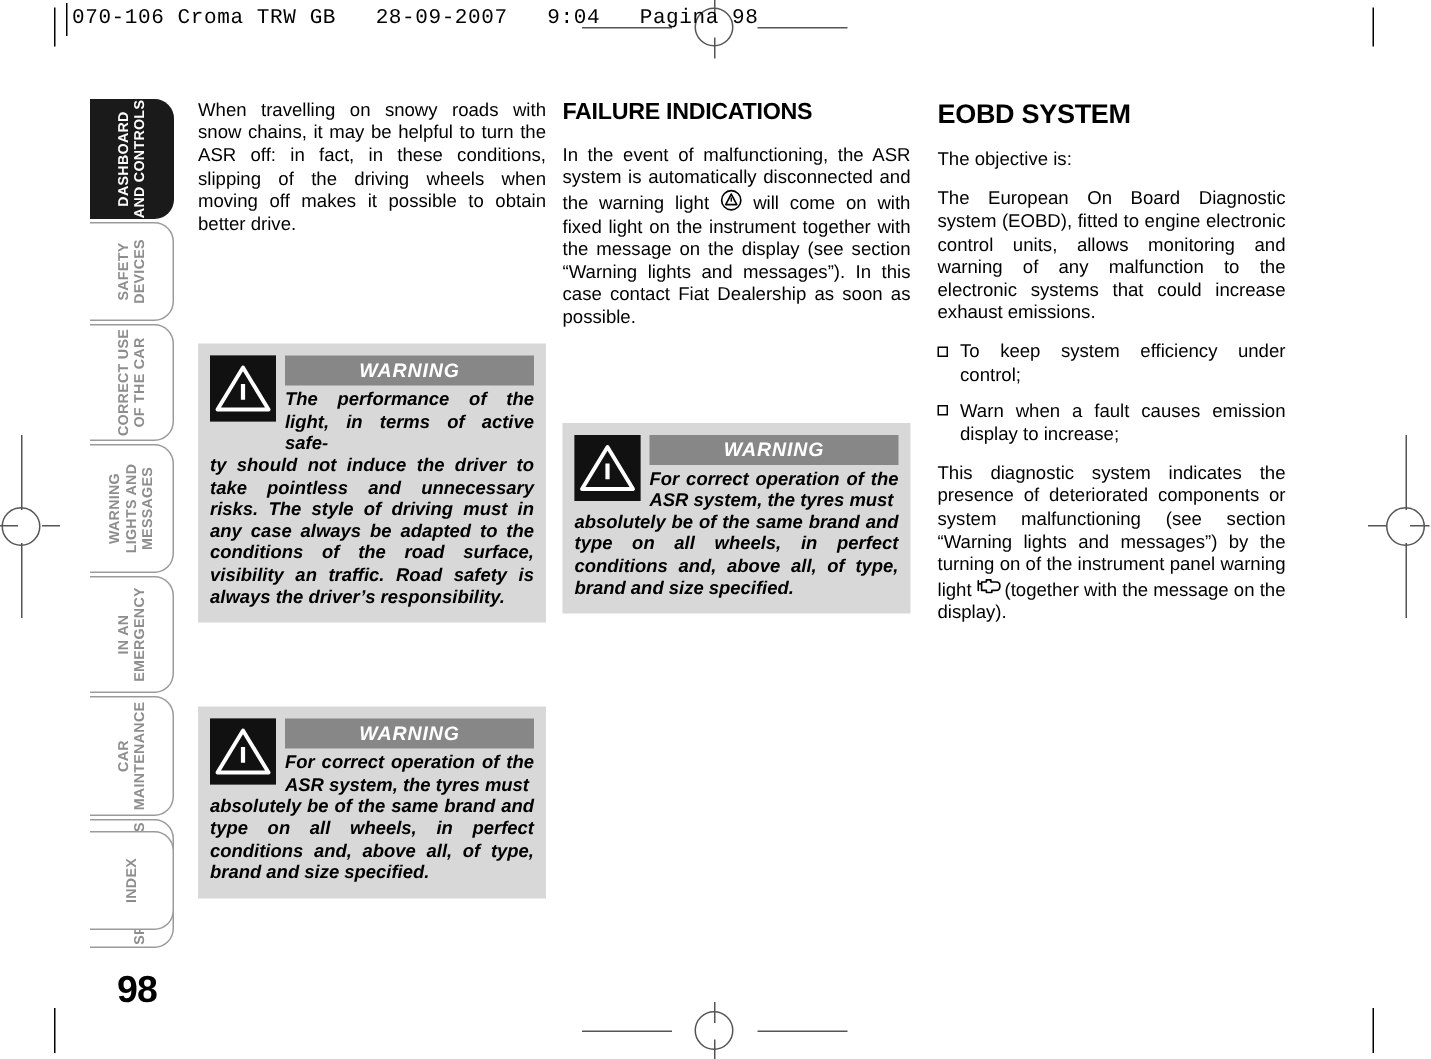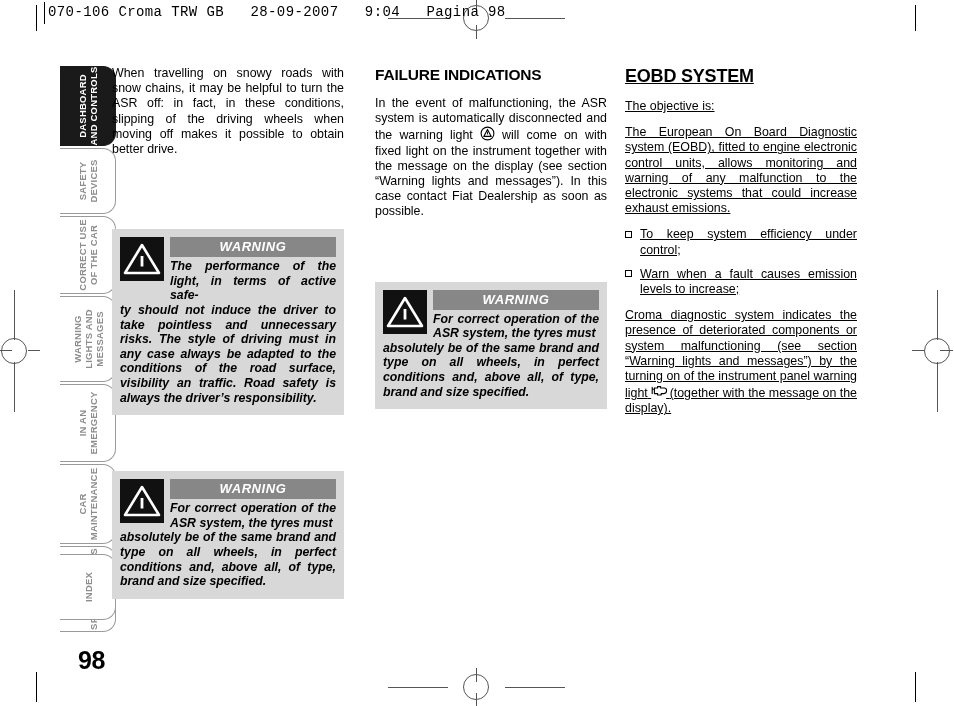--- a/index.html
+++ b/index.html
@@ -104,23 +104,23 @@
     letter-spacing: -0.5px;
   }
 
   
   .col {
     position: absolute;
     top: 66px;
     width: 232px;
     text-align: justify;
   }
-  #col-1 { left: 112px; }
+  #col-1 { left: 132px; }
   #col-2 { left: 375px; }
-  #col-3 { left: 625px; text-decoration: underline; }
+  #col-3 { left: 625px; }
 
   .section-title {
     font-size: 15.5px;
     font-weight: bold;
     letter-spacing: -0.2px;
     margin: 0 0 12px 0;
     text-align: left;
   }
   .section-title.big { font-size: 18px; }
 
@@ -388,26 +388,26 @@
 
   <p class="body">The European On Board Diagnostic system (EOBD), fitted to engine electronic control units, allows monitoring and warning of any malfunction to the electronic systems that could increase exhaust emissions.</p>
 
   <ul class="bullets">
     <li>
       <span class="sq"></span>
       <span>To keep system efficiency under control;</span>
     </li>
     <li>
       <span class="sq"></span>
-      <span>Warn when a fault causes emission levels to increase;</span>
+      <span>Warn when a fault causes emission display to increase;</span>
     </li>
   </ul>
 
   <p class="body">
-    <span>Croma diagnostic system indicates the presence of deteriorated components or system malfunctioning (see section “Warning lights and messages”) by the turning on of the instrument panel warning light</span>
+    <span>This diagnostic system indicates the presence of deteriorated components or system malfunctioning (see section “Warning lights and messages”) by the turning on of the instrument panel warning light</span>
     <span class="glyph">
       <svg width="17" height="14" viewBox="0 0 17 14">
         <path d="M3.2 5.2 L1.2 5.2 L1.2 3.2 M1.2 5.2 L1.2 9.6" fill="none" stroke="#000" stroke-width="1.1" stroke-linecap="round"></path>
         <path d="M3.4 4.0 L6.6 4.0 L6.6 2.6 L9.6 2.6 L9.6 4.0 L13.2 4.0
                  Q15.6 4.0 15.6 6.6 Q15.6 9.6 13.0 9.6 L10.2 9.6 L10.2 11.0
                  L6.6 11.0 L6.6 9.6 L3.4 9.6 Z" fill="none" stroke="#000" stroke-width="1.1" stroke-linejoin="round"></path>
       </svg>
     </span>
     <span>(together with the message on the display).</span>
   </p>

